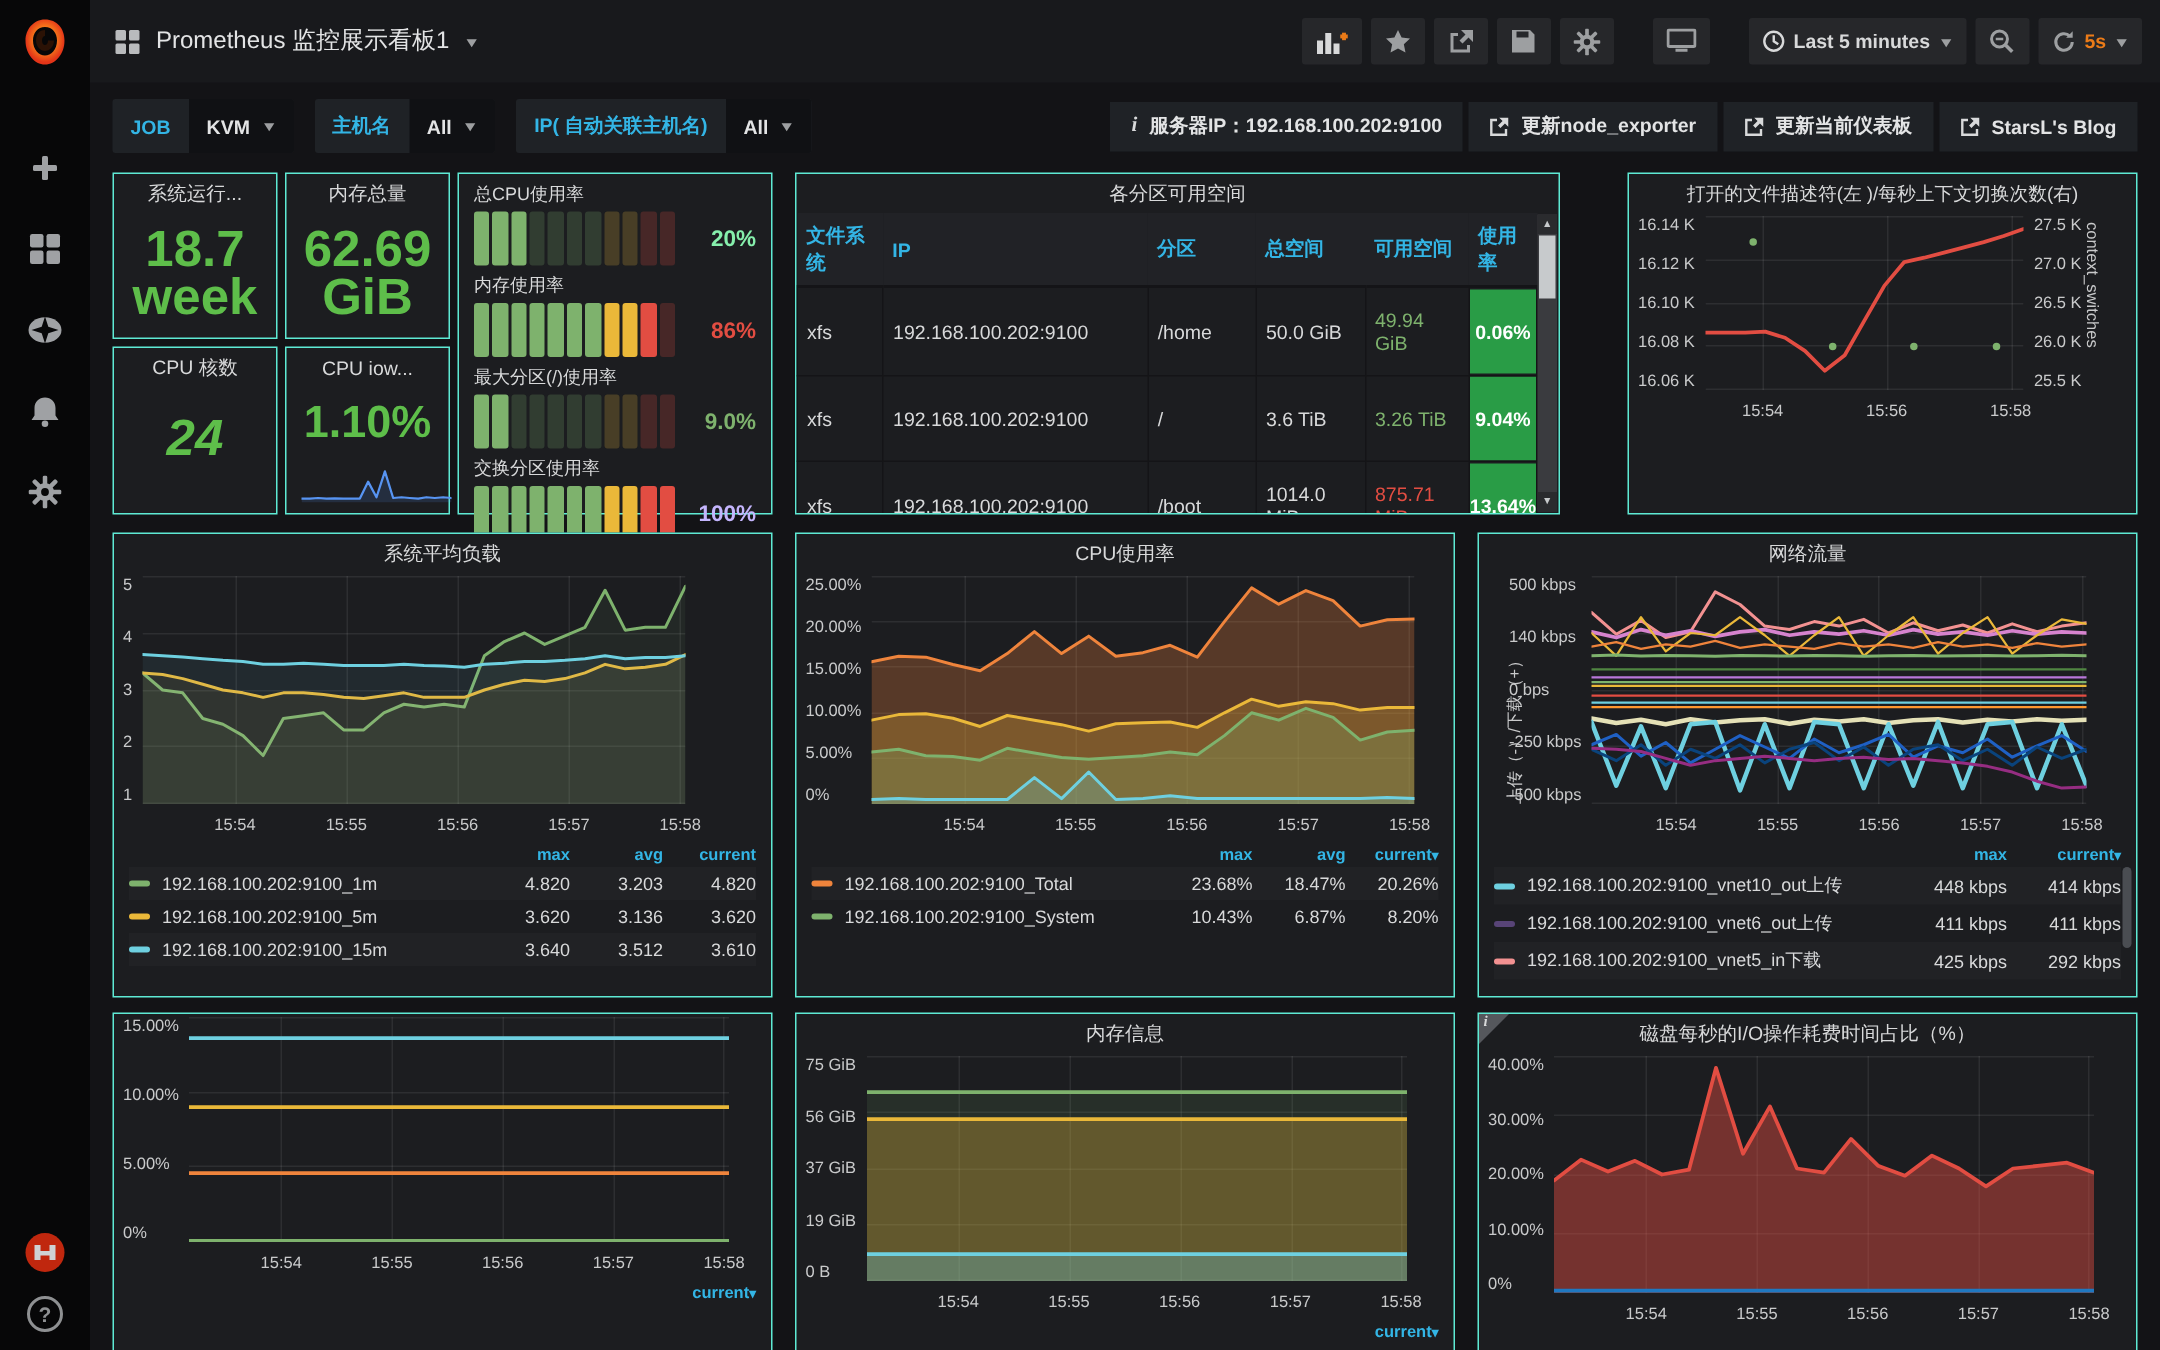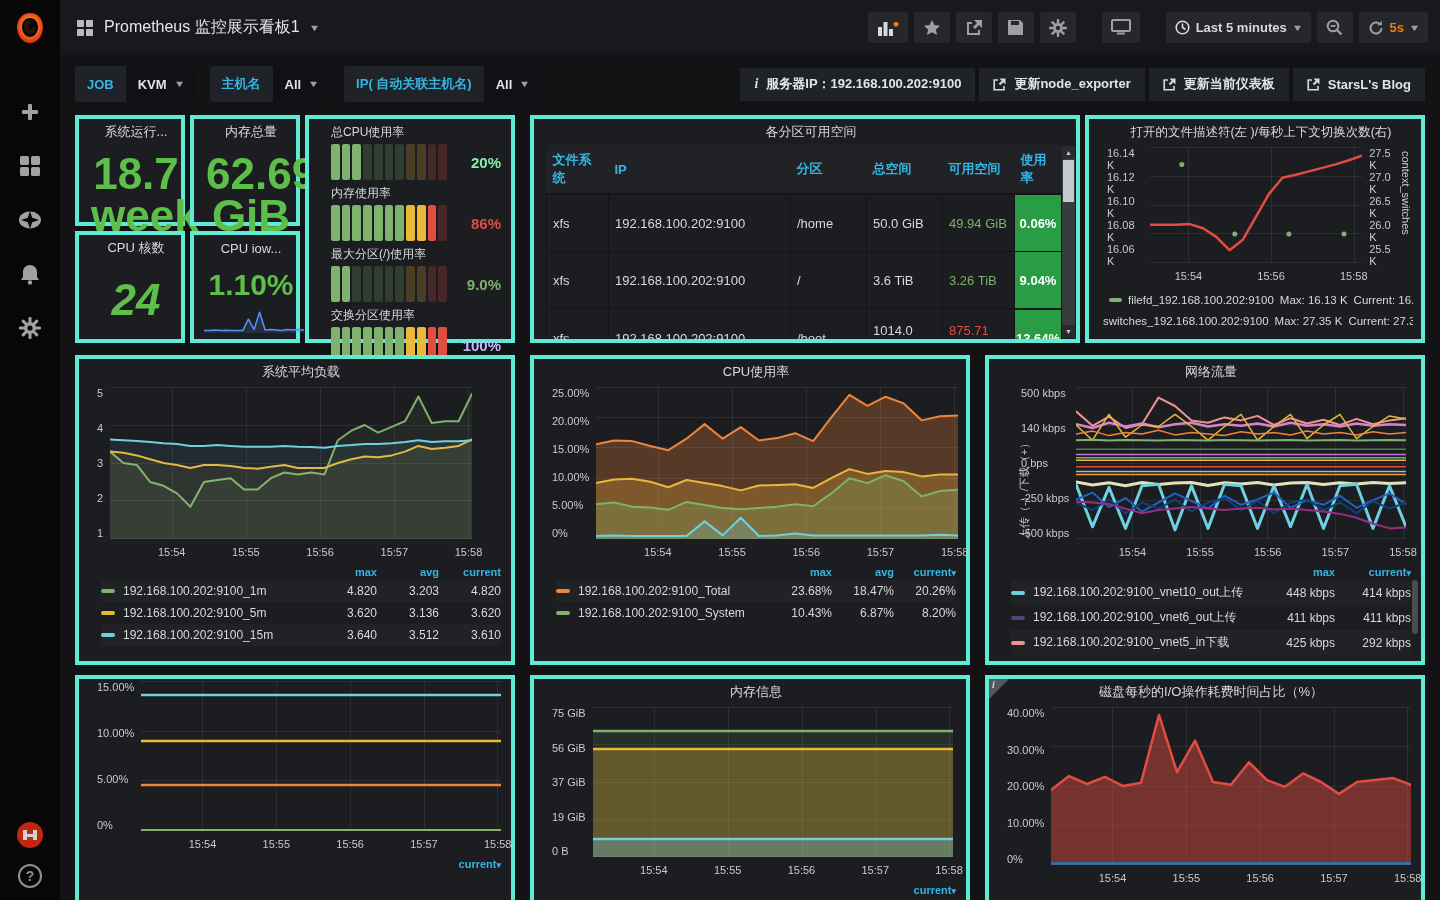--- a/index.html
+++ b/index.html
@@ -25,23 +25,23 @@
 
   .varbar { position:absolute; left:60px; top:55px; width:1380px; height:58px; display:flex; align-items:center; padding:0 15px; gap:14px; }
   .chip { display:flex; align-items:center; background:#1f2226; border-radius:2px; overflow:hidden; height:36px; }
   .chip-label { padding:0 12px; color:#33b5e5; font-weight:bold; font-size:13px; }
   .chip-value { background:#101114; height:36px; display:flex; align-items:center; gap:8px; padding:0 12px; color:#e3e4e5; font-weight:bold; font-size:13px; cursor:pointer; }
   .var-right { margin-left:auto; display:flex; gap:4px; }
   .link-chip { background:#1f2226; height:33px; display:flex; align-items:center; gap:8px; padding:0 14px; font-size:13px; font-weight:bold; color:#e3e4e5; cursor:pointer; }
   .info-i { font-family:"Liberation Serif", serif; font-weight:bold; font-style:italic; font-size:14px; color:#d8d9da; }
 
   .dash { position:absolute; left:60px; top:0; width:1380px; height:900px; }
-  .panel { position:absolute; background:#1c1d20; border:4px solid #5eead4;padding-left:12px; }
+  .panel { position:absolute; background:#1c1d20; border:1px solid #5eead4; }
   .p-title { height:26px; display:flex; align-items:center; justify-content:center; font-size:13px; color:#d8d9da; }
-  .stat-val { text-align:center; font-weight:bold; font-size:44px; line-height:0.95; word-spacing:9999px; margin-top:8px; }
+  .stat-val { text-align:center; font-weight:bold; font-size:34px; line-height:0.95; word-spacing:9999px; margin-top:8px; }
   .stat-val.oneline { word-spacing:normal; margin-top:18px; }
 
   .gauge-row { padding:2px 10px 0 10px; }
   .gauge-label { font-size:12px; color:#d8d9da; margin:3px 0 3px 0; }
   .gauge-line { display:flex; align-items:center; gap:8px; }
   .gauge-bars { flex:1; display:flex; gap:2px; height:36px; }
   .gauge-bars > div { flex:1; border-radius:2px; }
   .gauge-val { width:46px; text-align:right; font-size:15px; font-weight:bold; }
 
   table.fs { width:calc(100% - 14px); border-collapse:collapse; font-size:13px; }
@@ -390,21 +390,21 @@
             <div style="background: rgb(234, 184, 57); opacity: 1;"></div>
             <div style="background: rgb(234, 184, 57); opacity: 1;"></div>
             <div style="background: rgb(226, 77, 66); opacity: 1;"></div>
             <div style="background: rgb(226, 77, 66); opacity: 1;"></div>
           </div>
       <div class="gauge-val" style="color: #c4b5fd;">100%</div>
         </div>
     </div>
   </div>
 
-  <div class="panel" style="left:470px;top:115px;width:550px;height:228px;overflow:hidden;">
+  <div class="panel" style="left:470px;top:115px;width:510px;height:228px;overflow:hidden;">
     <div class="p-title">各分区可用空间</div>
     <table class="fs">
       <thead>
           <tr>
         <th style="width:62px;">文件系统</th>
         <th style="width:182px;">IP</th>
         <th style="width:76px;">分区</th>
         <th style="width:76px;">总空间</th>
         <th style="width:72px;">可用空间</th>
         <th>使用率</th>
@@ -485,33 +485,20 @@
             <span>27.0 K</span>
             <span>26.5 K</span>
             <span>26.0 K</span>
             <span>25.5 K</span>
           </div>
           <div class="rot-label" style="height: 116px;">
             <span style="transform: rotate(90deg); transform-origin: left top; left: 12px; top: 4px;">context_switches</span>
           </div>
         </div>
       </div>
-    <div class="mini-legend">
-      <div class="ml-row">
-        <span class="ml-swatch" style="background: rgb(126, 178, 109);"></span>
-        <span>filefd_192.168.100.202:9100</span>
-          <span>Max: 16.13 K</span>
-          <span>Current: 16.08</span>
-      </div>
-      <div class="ml-row" style="margin-left:-6px;">
-        <span>switches_192.168.100.202:9100</span>
-          <span>Max: 27.35 K</span>
-          <span>Current: 27.35 K</span>
-      </div>
-    </div>
   </div>
 
   <div class="panel" style="left:15px;top:355px;width:440px;height:310px;">
     <div class="p-title">系统平均负载</div>
     <div>
         <div class="cwrap">
           <div class="yl" style="height: 152px;">
             <span>5</span>
             <span>4</span>
             <span>3</span>

